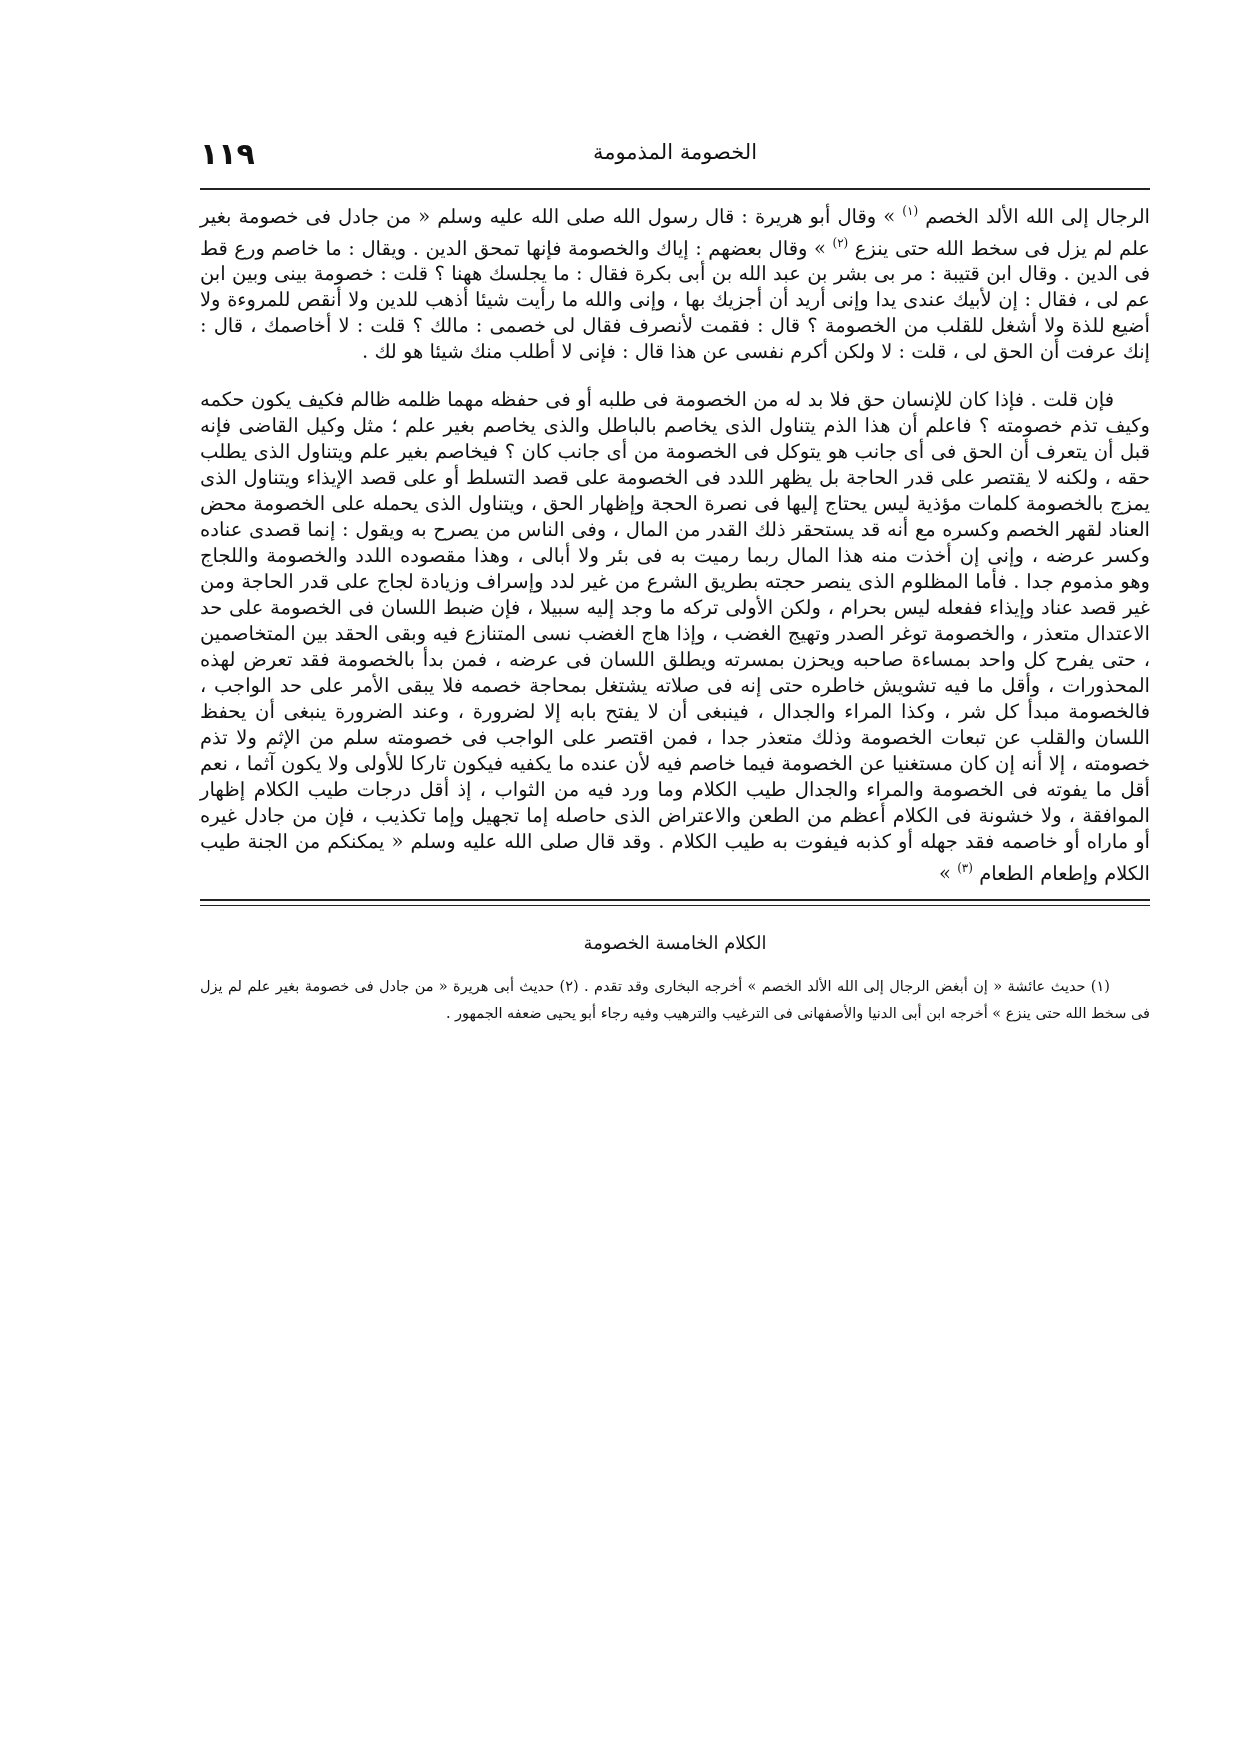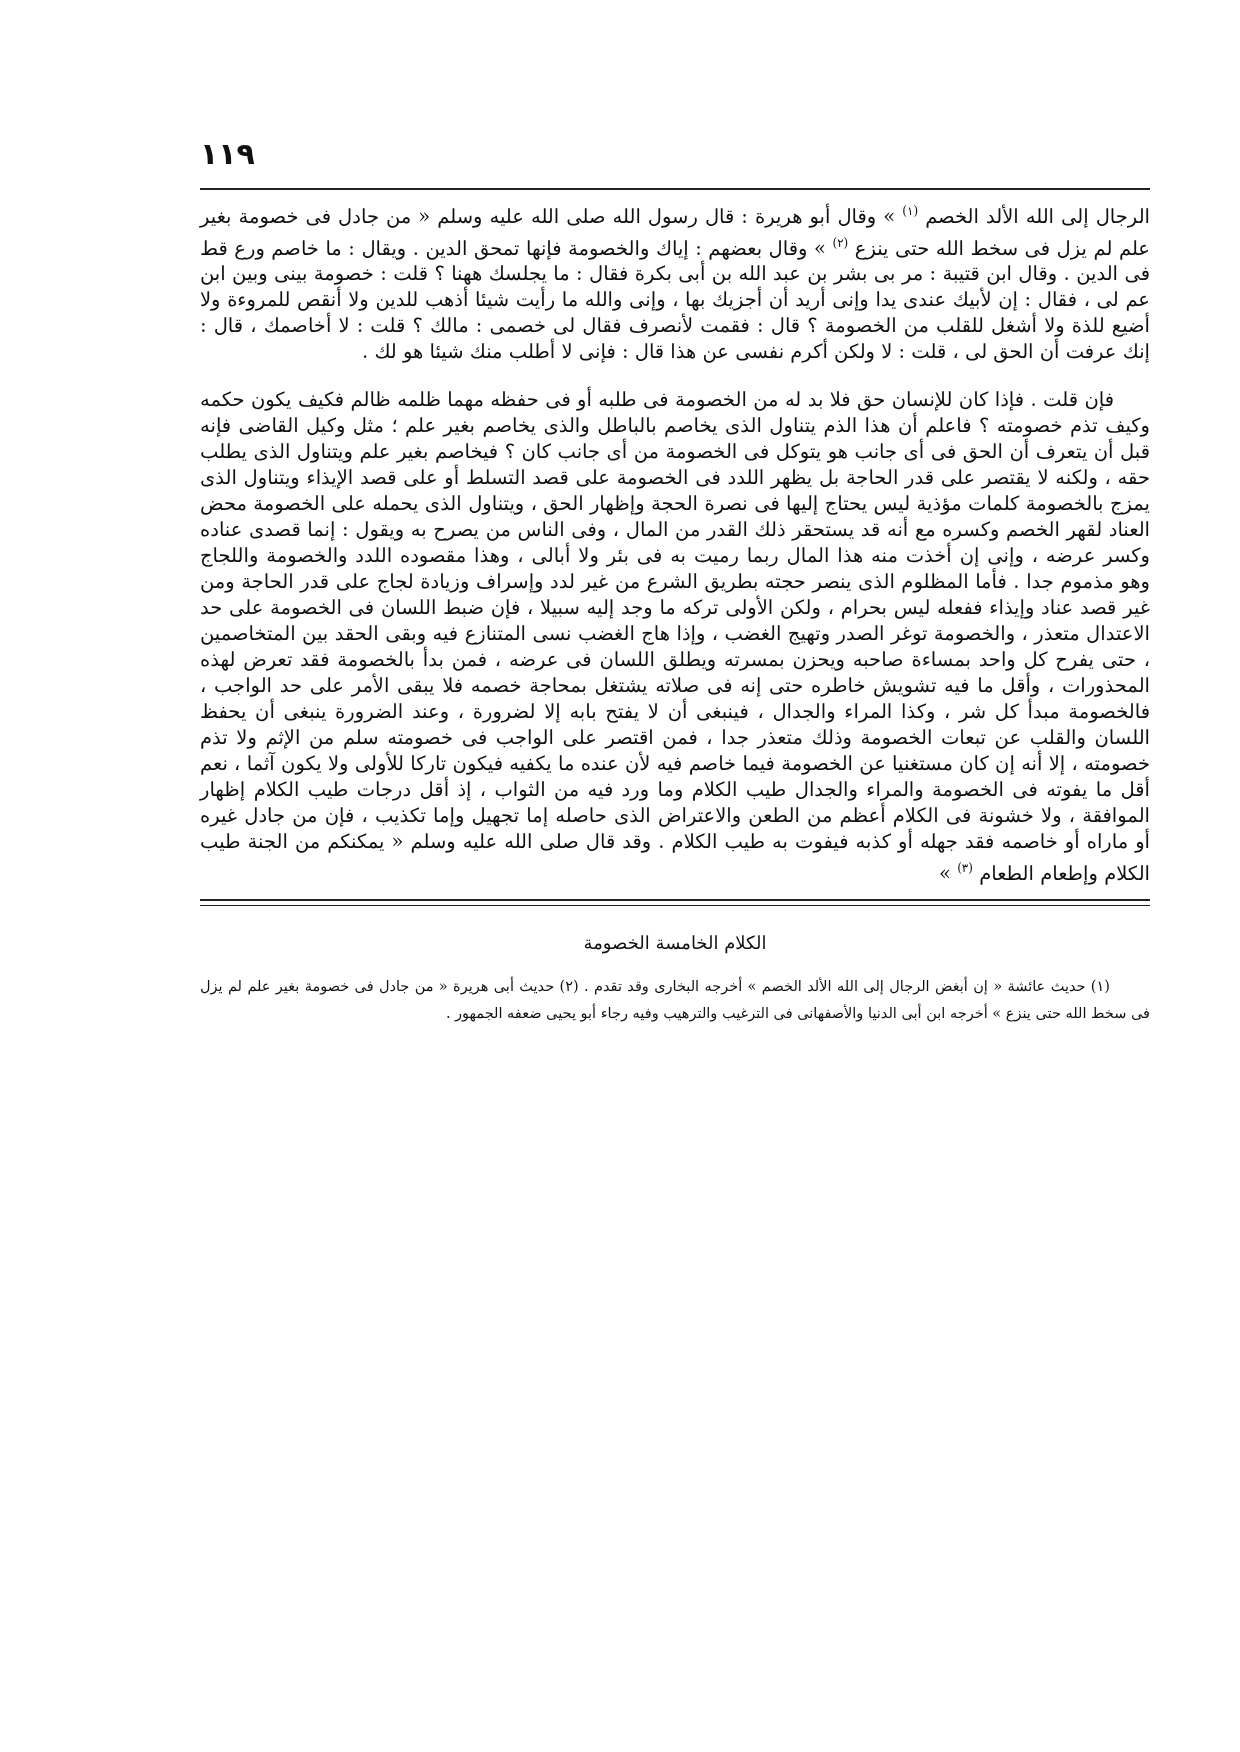--- a/index.html
+++ b/index.html
@@ -23,20 +23,21 @@
   .footnotes { font-size: 14.5px; line-height: 27px; text-align: justify; }
   .footnotes p { margin: 0; }
   .fn-indent { text-indent: 40px; }
 </style>
 </head>
 <body>
 
 <div class="page">
   <div class="running-head">
     <span class="page-number">١١٩</span>
+    <div class="running-title">الخصومة المذمومة</div>
   </div>
   <div class="rule-top"></div>
 
   <div class="para">
     <p><span>الرجال إلى الله الألد الخصم </span><span class="fn-ref">(١)</span><span> » وقال أبو هريرة : قال رسول الله صلى الله عليه وسلم « من جادل فى خصومة بغير علم لم يزل فى سخط الله حتى ينزع </span><span class="fn-ref">(٢)</span><span> » وقال بعضهم : إياك والخصومة فإنها تمحق الدين . ويقال : ما خاصم ورع قط فى الدين . وقال ابن قتيبة : مر بى بشر بن عبد الله بن أبى بكرة فقال : ما يجلسك ههنا ؟ قلت : خصومة بينى وبين ابن عم لى ، فقال : إن لأبيك عندى يدا وإنى أريد أن أجزيك بها ، وإنى والله ما رأيت شيئا أذهب للدين ولا أنقص للمروءة ولا أضيع للذة ولا أشغل للقلب من الخصومة ؟ قال : فقمت لأنصرف فقال لى خصمى : مالك ؟ قلت : لا أخاصمك ، قال : إنك عرفت أن الحق لى ، قلت : لا ولكن أكرم نفسى عن هذا قال : فإنى لا أطلب منك شيئا هو لك .</span></p>
     <div class="para-gap"></div>
     <p class="indent"><span>فإن قلت . فإذا كان للإنسان حق فلا بد له من الخصومة فى طلبه أو فى حفظه مهما ظلمه ظالم فكيف يكون حكمه وكيف تذم خصومته ؟ فاعلم أن هذا الذم يتناول الذى يخاصم بالباطل والذى يخاصم بغير علم ؛ مثل وكيل القاضى فإنه قبل أن يتعرف أن الحق فى أى جانب هو يتوكل فى الخصومة من أى جانب كان ؟ فيخاصم بغير علم ويتناول الذى يطلب حقه ، ولكنه لا يقتصر على قدر الحاجة بل يظهر اللدد فى الخصومة على قصد التسلط أو على قصد الإيذاء ويتناول الذى يمزج بالخصومة كلمات مؤذية ليس يحتاج إليها فى نصرة الحجة وإظهار الحق ، ويتناول الذى يحمله على الخصومة محض العناد لقهر الخصم وكسره مع أنه قد يستحقر ذلك القدر من المال ، وفى الناس من يصرح به ويقول : إنما قصدى عناده وكسر عرضه ، وإنى إن أخذت منه هذا المال ربما رميت به فى بئر ولا أبالى ، وهذا مقصوده اللدد والخصومة واللجاج وهو مذموم جدا . فأما المظلوم الذى ينصر حجته بطريق الشرع من غير لدد وإسراف وزيادة لجاج على قدر الحاجة ومن غير قصد عناد وإيذاء ففعله ليس بحرام ، ولكن الأولى تركه ما وجد إليه سبيلا ، فإن ضبط اللسان فى الخصومة على حد الاعتدال متعذر ، والخصومة توغر الصدر وتهيج الغضب ، وإذا هاج الغضب نسى المتنازع فيه وبقى الحقد بين المتخاصمين ، حتى يفرح كل واحد بمساءة صاحبه ويحزن بمسرته ويطلق اللسان فى عرضه ، فمن بدأ بالخصومة فقد تعرض لهذه المحذورات ، وأقل ما فيه تشويش خاطره حتى إنه فى صلاته يشتغل بمحاجة خصمه فلا يبقى الأمر على حد الواجب ، فالخصومة مبدأ كل شر ، وكذا المراء والجدال ، فينبغى أن لا يفتح بابه إلا لضرورة ، وعند الضرورة ينبغى أن يحفظ اللسان والقلب عن تبعات الخصومة وذلك متعذر جدا ، فمن اقتصر على الواجب فى خصومته سلم من الإثم ولا تذم خصومته ، إلا أنه إن كان مستغنيا عن الخصومة فيما خاصم فيه لأن عنده ما يكفيه فيكون تاركا للأولى ولا يكون آثما ، نعم أقل ما يفوته فى الخصومة والمراء والجدال طيب الكلام وما ورد فيه من الثواب ، إذ أقل درجات طيب الكلام إظهار الموافقة ، ولا خشونة فى الكلام أعظم من الطعن والاعتراض الذى حاصله إما تجهيل وإما تكذيب ، فإن من جادل غيره أو ماراه أو خاصمه فقد جهله أو كذبه فيفوت به طيب الكلام . وقد قال صلى الله عليه وسلم « يمكنكم من الجنة طيب الكلام وإطعام الطعام </span><span class="fn-ref">(٣)</span><span> »</span></p>
   </div>
 
   <div class="rule-bottom"></div>

